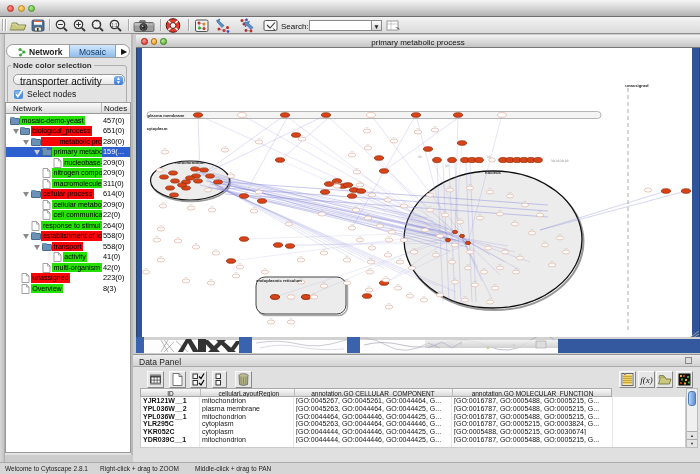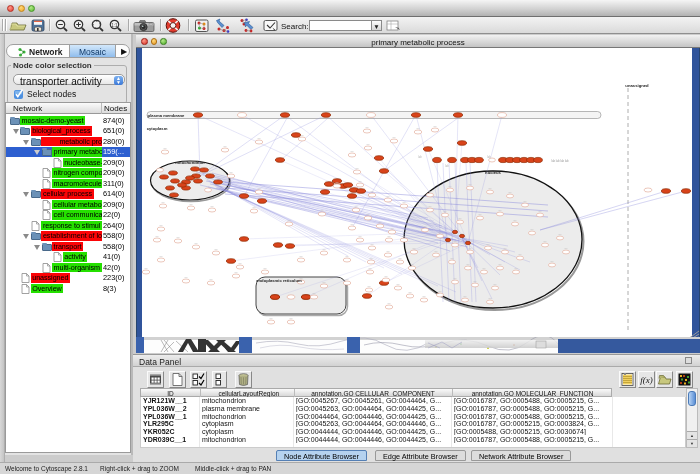--- a/index.html
+++ b/index.html
@@ -144,21 +144,21 @@
       <span class="abs" style="left:7px;top:1px;font-size:8px;color:#111">Network</span>
       <span class="abs" style="left:98px;top:1px;font-size:8px;color:#111">Nodes</span>
       <span class="abs" style="left:95px;top:0;width:1px;height:11px;background:#bbb"></span>
     </div>
   </div>
 </div>
 <div class="abs" style="left:0;top:0;width:133px;height:474px;pointer-events:none">
 <div style="position:absolute;left:9.5px;top:117.5px;width:10px;height:7px;background:#6b91b7;border-radius:1px;border:0.5px solid #49698a"></div>
 <div style="position:absolute;left:9.5px;top:116.5px;width:5px;height:2px;background:#6b91b7;border-radius:1px"></div>
 <div style="position:absolute;left:20.0px;top:115.5px;height:9.6px;line-height:9.6px;background:#25e000;color:#000;font-size:7.2px;letter-spacing:-0.05px;padding:0 1.5px;white-space:nowrap;max-width:82px;overflow:hidden">mosaic-demo-yeast</div>
-<div style="position:absolute;left:103px;top:115.5px;height:9.6px;line-height:9.6px;color:#000;font-size:7.4px">874(0)</div>
+<div style="position:absolute;left:103px;top:115.5px;height:9.6px;line-height:9.6px;color:#000;font-size:7.4px">457(0)</div>
 <div style="position:absolute;left:12.7px;top:129.0px;width:0;height:0;border-left:3.5px solid transparent;border-right:3.5px solid transparent;border-top:5px solid #8a8a8a"></div>
 <div style="position:absolute;left:20.2px;top:128.0px;width:10px;height:7px;background:#6b91b7;border-radius:1px;border:0.5px solid #49698a"></div>
 <div style="position:absolute;left:20.2px;top:127.0px;width:5px;height:2px;background:#6b91b7;border-radius:1px"></div>
 <div style="position:absolute;left:30.7px;top:126.0px;height:9.6px;line-height:9.6px;background:#fb0407;color:#000;font-size:7.2px;letter-spacing:-0.05px;padding:0 1.5px;white-space:nowrap;max-width:71px;overflow:hidden">biological_process</div>
 <div style="position:absolute;left:103px;top:126.0px;height:9.6px;line-height:9.6px;color:#000;font-size:7.4px">651(0)</div>
 <div style="position:absolute;left:23.4px;top:139.5px;width:0;height:0;border-left:3.5px solid transparent;border-right:3.5px solid transparent;border-top:5px solid #8a8a8a"></div>
 <div style="position:absolute;left:30.9px;top:138.5px;width:10px;height:7px;background:#6b91b7;border-radius:1px;border:0.5px solid #49698a"></div>
 <div style="position:absolute;left:30.9px;top:137.5px;width:5px;height:2px;background:#6b91b7;border-radius:1px"></div>
 <div style="position:absolute;left:41.4px;top:136.5px;height:9.6px;line-height:9.6px;background:#fb0407;color:#000;font-size:7.2px;letter-spacing:-0.05px;padding:0 18px;white-space:nowrap;max-width:61px;overflow:hidden">metabolic process</div>
 <div style="position:absolute;left:103px;top:136.5px;height:9.6px;line-height:9.6px;color:#000;font-size:7.4px">280(0)</div>
@@ -756,25 +756,20 @@
     <span class="abs" style="left:310px;top:0;width:1px;height:50px;background:#e8e8e8"></span>
     <span class="abs" style="left:471px;top:0;width:1px;height:50px;background:#e8e8e8"></span>
   </div>
 
   <div class="abs" style="left:553px;top:33px;width:12px;height:60px;background:#f0f0f0;border:1px solid #bbb">
     <div class="abs" style="left:1px;top:2px;width:8px;height:15px;background:linear-gradient(90deg,#b8d4f4,#5b8fd6);border:1px solid #4a7ab8;border-radius:3px"></div>
     <div class="abs" style="left:0;top:42px;width:10px;height:8px;background:#e4e4e4;border-top:1px solid #aaa;font-size:4px;text-align:center;line-height:8px;color:#333">▲</div>
     <div class="abs" style="left:0;top:50px;width:10px;height:8px;background:#e4e4e4;border-top:1px solid #aaa;font-size:4px;text-align:center;line-height:8px;color:#333">▼</div>
   </div>
 
-  <div class="abs" style="left:143px;top:95px;width:310px;height:12px;font-size:7.3px">
-    <span class="abs" style="left:0;top:0;height:11px;line-height:11px;padding:0 7px;background:#b5d2ef;border:1px solid #5580b5;border-radius:2px 2px 0 0;color:#000">Node Attribute Browser</span>
-    <span class="abs" style="left:99px;top:0;height:11px;line-height:11px;padding:0 7px;background:#ddd;border:1px solid #999;border-radius:2px 2px 0 0;color:#000">Edge Attribute Browser</span>
-    <span class="abs" style="left:195px;top:0;height:11px;line-height:11px;padding:0 7px;background:#ddd;border:1px solid #999;border-radius:2px 2px 0 0;color:#000">Network Attribute Browser</span>
-  </div>
 </div>
 <div class="abs" style="left:0;top:0;width:700px;height:474px;pointer-events:none;font-size:7px;color:#111">
 <div style="position:absolute;left:140px;top:396.5px;width:546px;height:7.85px;overflow:hidden">
 <span style="position:absolute;left:3px;top:0.4px;font-weight:bold">YJR121W__1</span>
 <span style="position:absolute;left:62px;top:0.4px">mitochondrion</span>
 <span style="position:absolute;left:156px;top:0.4px;width:154px;white-space:nowrap;overflow:hidden">[GO:0045267, GO:0045261, GO:0044464, G...</span>
 <span style="position:absolute;left:314px;top:0.4px;width:157px;white-space:nowrap;overflow:hidden">[GO:0016787, GO:0005488, GO:0005215, G...</span>
 </div>
 <div style="position:absolute;left:140px;top:404.4px;width:546px;height:7.85px;overflow:hidden">
 <span style="position:absolute;left:3px;top:0.4px;font-weight:bold">YPL036W__2</span>

